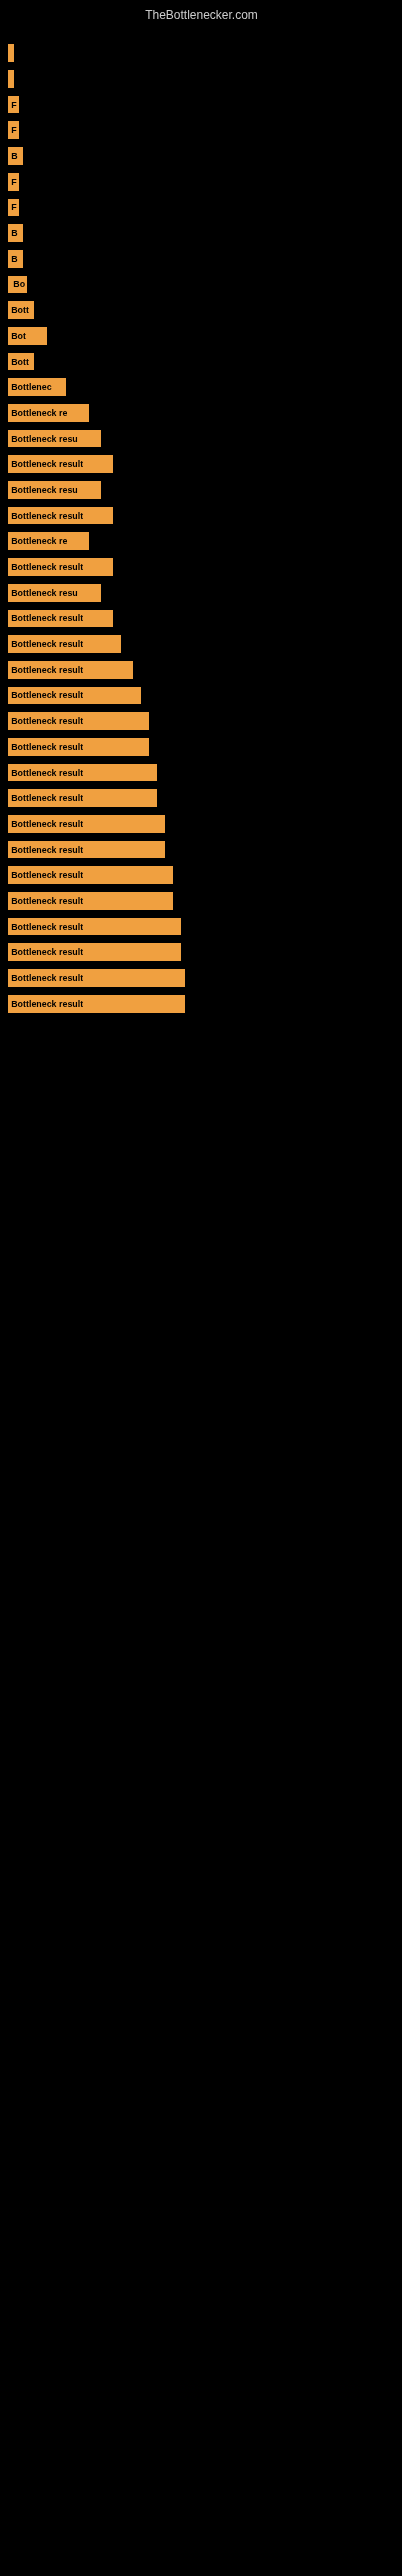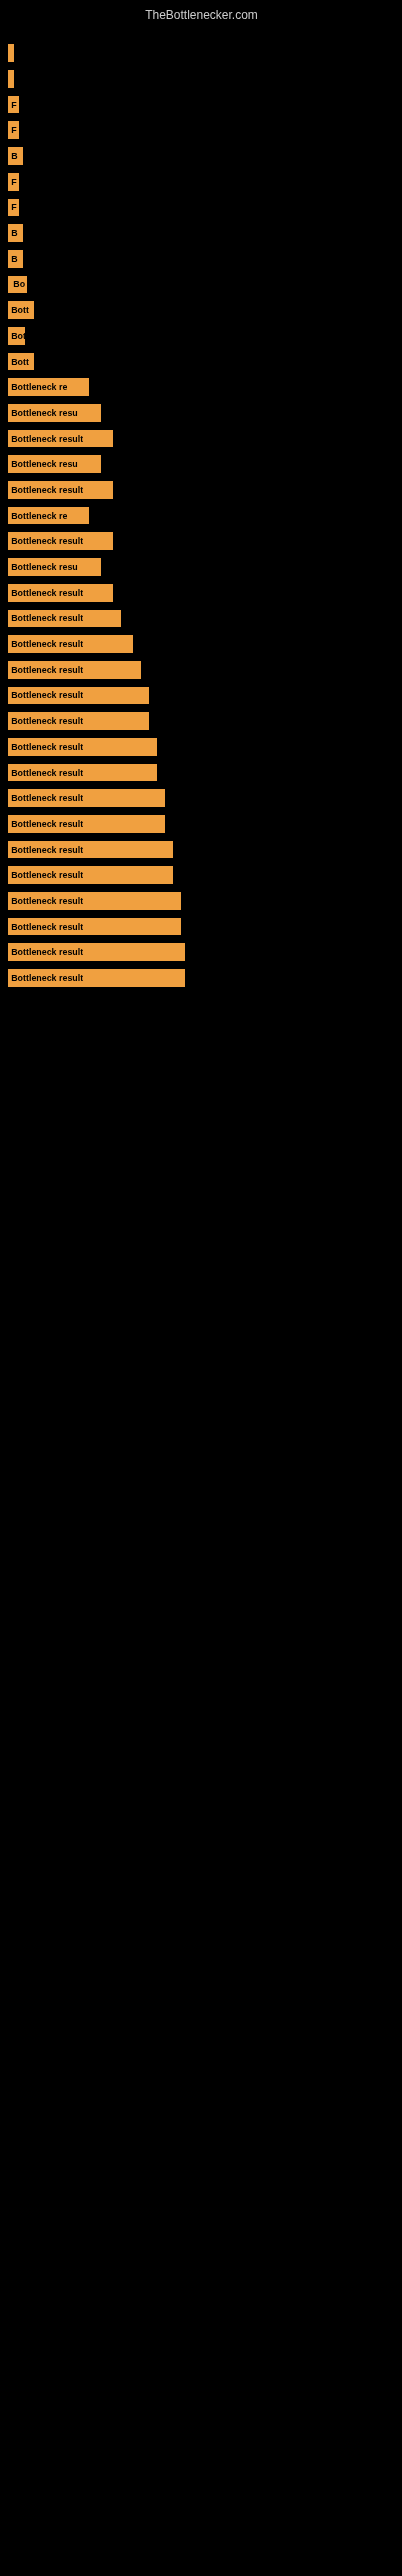--- a/index.html
+++ b/index.html
@@ -110,30 +110,35 @@
       <div class="bar" style="width: 19.3px; justify-content: center;">
         <span class="bar-label">Bo</span>
       </div>
     </div>
     <div class="bar-item">
       <div class="bar" style="width: 26px;">
         <span class="bar-label">Bott</span>
       </div>
     </div>
     <div class="bar-item">
-      <div class="bar" style="width: 17px;">
+      <div class="bar" style="width: 39px;">
         <span class="bar-label">Bot</span>
       </div>
     </div>
     <div class="bar-item">
       <div class="bar" style="width: 26px;">
         <span class="bar-label">Bott</span>
       </div>
     </div>
     <div class="bar-item">
+      <div class="bar" style="width: 58px;">
+        <span class="bar-label">Bottlenec</span>
+      </div>
+    </div>
+    <div class="bar-item">
       <div class="bar" style="width: 81px;">
         <span class="bar-label">Bottleneck re</span>
       </div>
     </div>
     <div class="bar-item">
       <div class="bar" style="width: 93px;">
         <span class="bar-label">Bottleneck resu</span>
       </div>
     </div>
     <div class="bar-item">

